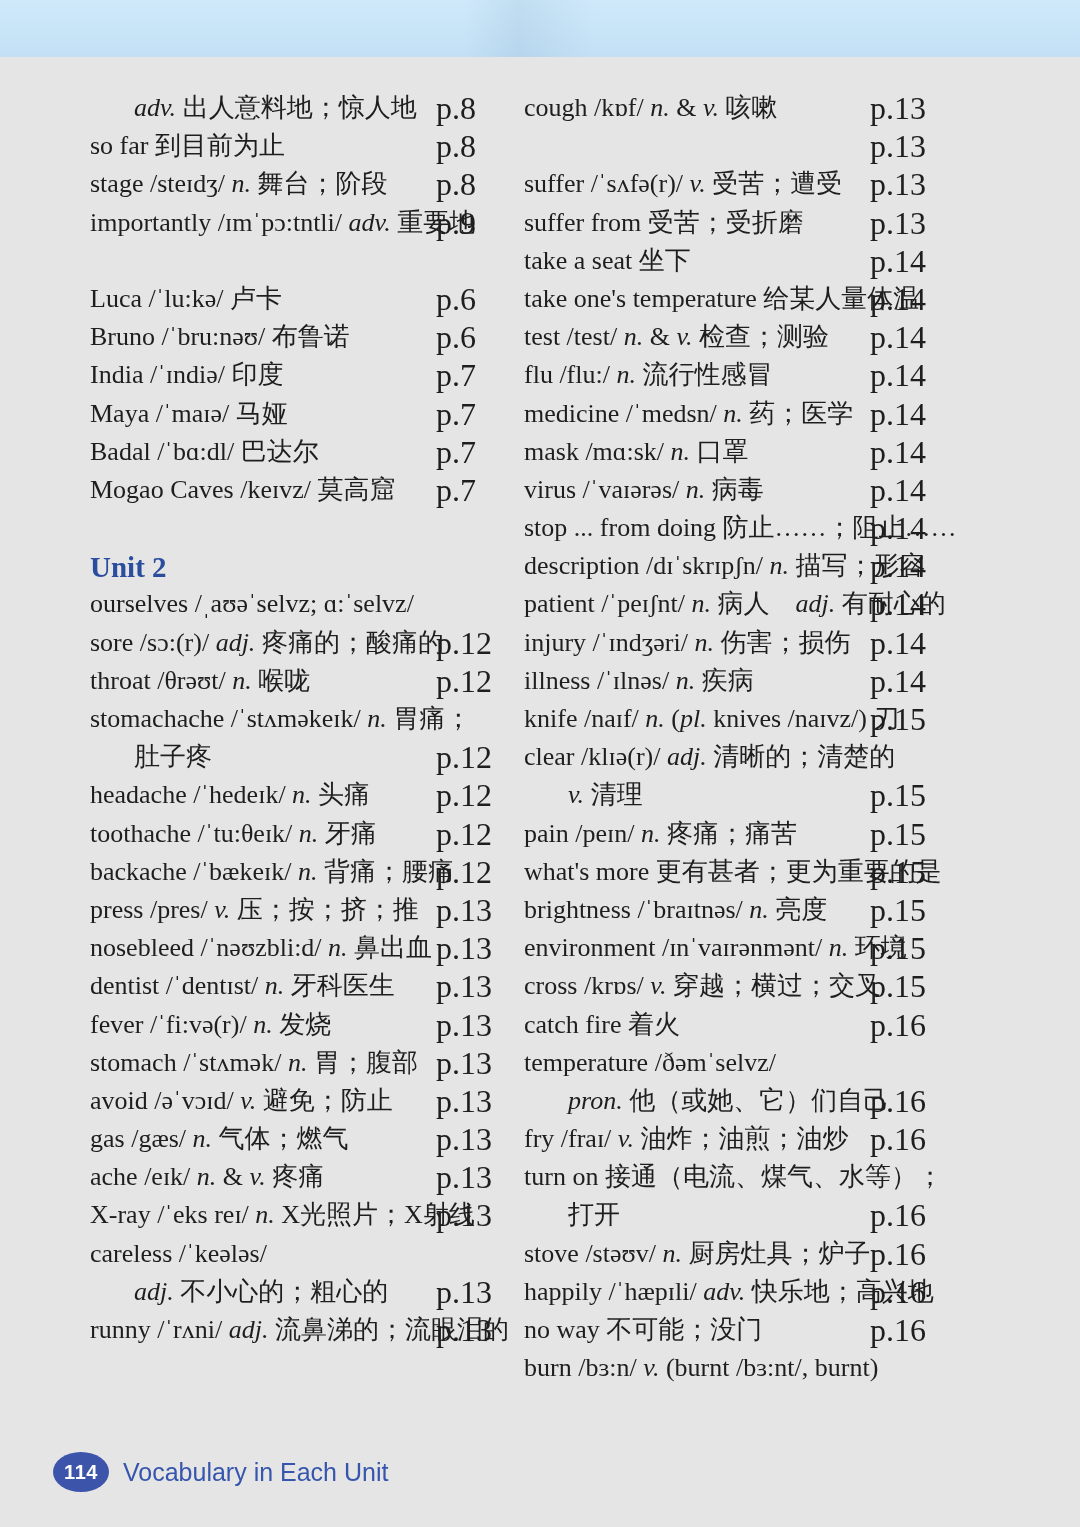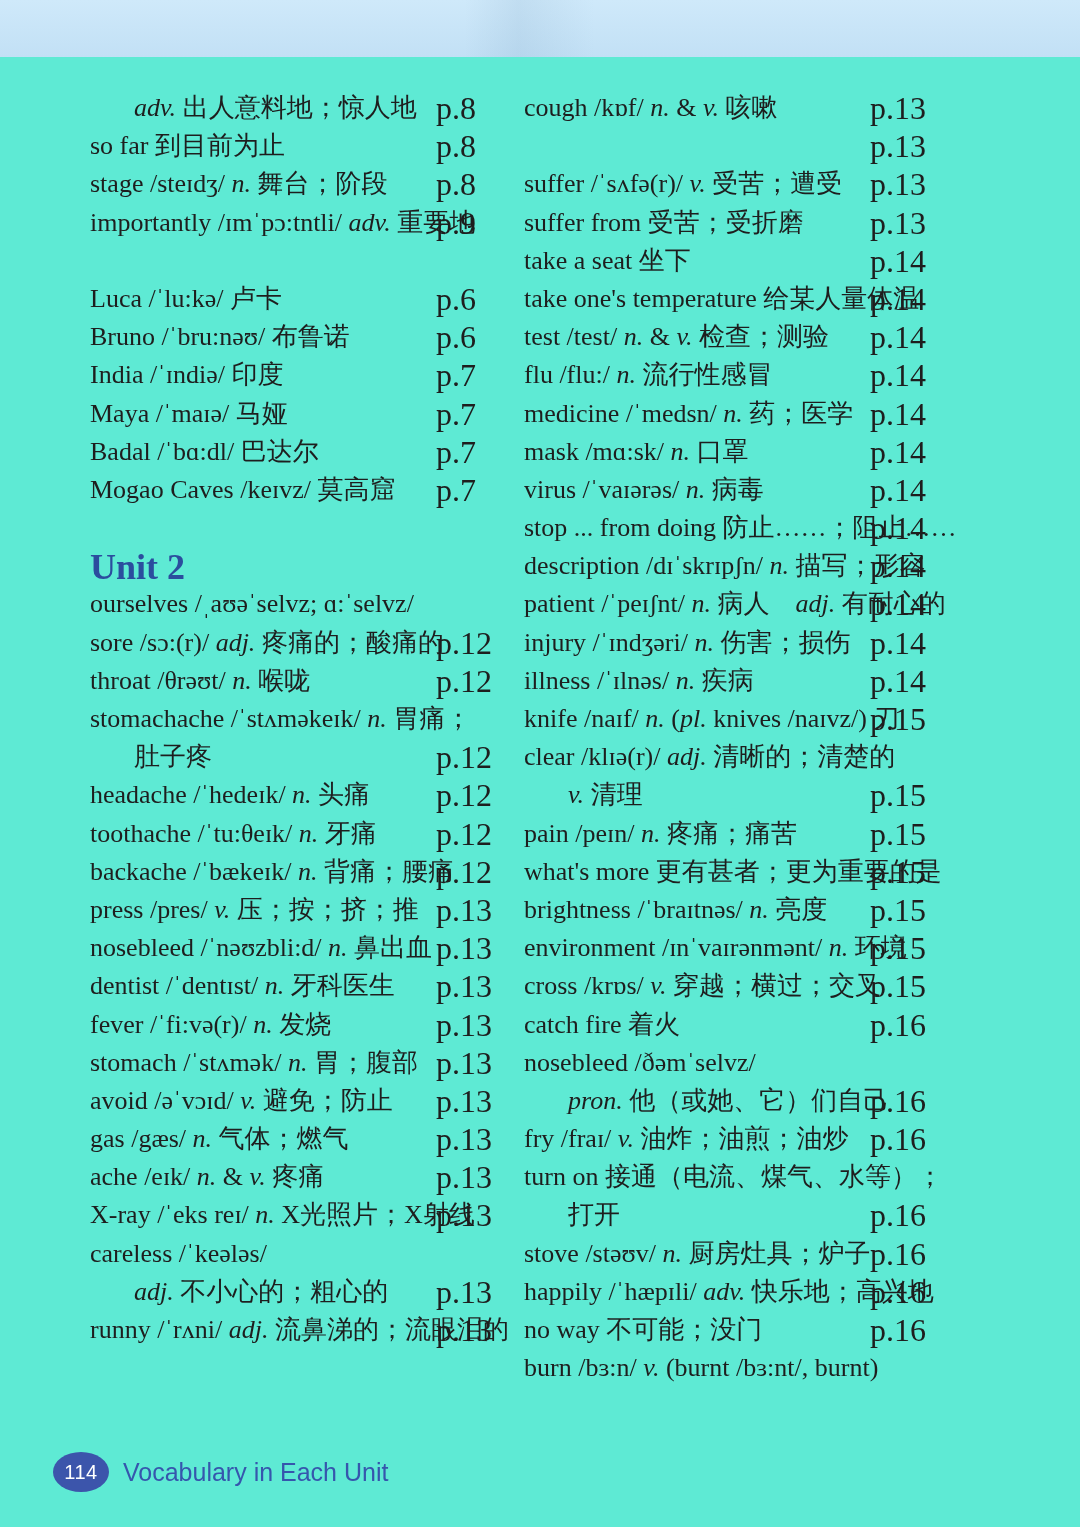--- a/index.html
+++ b/index.html
@@ -1,36 +1,36 @@
 <!DOCTYPE html>
 <html><head>
 <meta charset="utf-8">
 <style>
   html,body{margin:0;padding:0;}
   body{width:1080px;height:1527px;background:#fdfdfd;overflow:hidden;
        font-family:"Liberation Serif","DejaVu Serif",serif;color:#1e1e1e;}
-  .page{position:relative;width:1080px;height:1527px;background:#5eead4;}
+  .page{position:relative;width:1080px;height:1527px;background:#e5e5e5;}
   .topbar{position:absolute;top:0;left:0;width:1080px;height:57px;
           background-image:linear-gradient(90deg,rgba(0,0,0,0) 43%,rgba(110,150,185,.14) 48%,rgba(0,0,0,0) 55%),
                            linear-gradient(180deg,#cfe9fa,#c2e0f5);}
   .content{position:absolute;top:89px;left:90px;display:flex;gap:27px;}
   .col{width:407px;}
   .row{position:relative;height:38.2px;line-height:38.2px;font-size:26px;white-space:pre;}
   .row .txt{display:inline-block;max-width:407px;vertical-align:top;}
   .row.indent .txt{padding-left:44px;}
   .sb{font-weight:normal;}
   .si{font-style:italic;}
   .pg{position:absolute;left:346px;top:0;height:38.2px;line-height:38.2px;font-size:32px;}
-  .heading{height:38.2px;line-height:40px;font-size:36px;font-weight:bold;color:#2b4d9e;}
+  .heading{height:38.2px;line-height:40px;font-size:29px;font-weight:bold;color:#2b4d9e;}
   .blank{height:38.2px;}
   .footer{position:absolute;left:53px;top:1452px;display:flex;align-items:center;gap:14px;
           font-family:"Liberation Sans","DejaVu Sans",sans-serif;}
   .badge{width:56px;height:40px;border-radius:50%;background:#3c55ab;display:flex;
          align-items:center;justify-content:center;}
-  .badge span{color:#ffffff;font-size:20px;font-weight:normal;letter-spacing:0.5px;}
+  .badge span{color:#ffffff;font-size:20px;font-weight:bold;letter-spacing:0.5px;}
   .footer-label{color:#3656ad;font-size:25px;font-weight:normal;}
 </style>
 </head>
 <body>
 
 <div class="page">
   <div class="topbar"></div>
 
   <div class="content">
     <div class="col">
@@ -87,21 +87,21 @@
         <div class="row"><span class="txt"><span class="sb">illness</span><span class="sr"> /ˈɪlnəs/ </span><span class="si">n.</span><span class="sr"> 疾病</span></span><span class="pg">p.14</span></div>
         <div class="row"><span class="txt"><span class="sb">knife</span><span class="sr"> /naɪf/ </span><span class="si">n.</span><span class="sr"> (</span><span class="si">pl.</span><span class="sr"> knives /naɪvz/) 刀</span></span><span class="pg">p.15</span></div>
         <div class="row"><span class="txt"><span class="sb">clear</span><span class="sr"> /klɪə(r)/ </span><span class="si">adj.</span><span class="sr"> 清晰的；清楚的</span></span></div>
         <div class="row indent"><span class="txt"><span class="si">v.</span><span class="sr"> 清理</span></span><span class="pg">p.15</span></div>
         <div class="row"><span class="txt"><span class="sb">pain</span><span class="sr"> /peɪn/ </span><span class="si">n.</span><span class="sr"> 疼痛；痛苦</span></span><span class="pg">p.15</span></div>
         <div class="row"><span class="txt"><span class="sr">what's more 更有甚者；更为重要的是</span></span><span class="pg">p.15</span></div>
         <div class="row"><span class="txt"><span class="sb">brightness</span><span class="sr"> /ˈbraɪtnəs/ </span><span class="si">n.</span><span class="sr"> 亮度</span></span><span class="pg">p.15</span></div>
         <div class="row"><span class="txt"><span class="sb">environment</span><span class="sr"> /ɪnˈvaɪrənmənt/ </span><span class="si">n.</span><span class="sr"> 环境</span></span><span class="pg">p.15</span></div>
         <div class="row"><span class="txt"><span class="sb">cross</span><span class="sr"> /krɒs/ </span><span class="si">v.</span><span class="sr"> 穿越；横过；交叉</span></span><span class="pg">p.15</span></div>
         <div class="row"><span class="txt"><span class="sr">catch fire 着火</span></span><span class="pg">p.16</span></div>
-        <div class="row"><span class="txt"><span class="sb">nosebleed</span><span class="sr"> /ðəmˈselvz/</span></span></div>
+        <div class="row"><span class="txt"><span class="sb">temperature</span><span class="sr"> /ðəmˈselvz/</span></span></div>
         <div class="row indent"><span class="txt"><span class="si">pron.</span><span class="sr"> 他（或她、它）们自己</span></span><span class="pg">p.16</span></div>
         <div class="row"><span class="txt"><span class="sr">fry /fraɪ/ </span><span class="si">v.</span><span class="sr"> 油炸；油煎；油炒</span></span><span class="pg">p.16</span></div>
         <div class="row"><span class="txt"><span class="sr">turn on 接通（电流、煤气、水等）；</span></span></div>
         <div class="row indent"><span class="txt"><span class="sr">打开</span></span><span class="pg">p.16</span></div>
         <div class="row"><span class="txt"><span class="sr">stove /stəʊv/ </span><span class="si">n.</span><span class="sr"> 厨房灶具；炉子</span></span><span class="pg">p.16</span></div>
         <div class="row"><span class="txt"><span class="sb">happily</span><span class="sr"> /ˈhæpɪli/ </span><span class="si">adv.</span><span class="sr"> 快乐地；高兴地</span></span><span class="pg">p.16</span></div>
         <div class="row"><span class="txt"><span class="sr">no way 不可能；没门</span></span><span class="pg">p.16</span></div>
         <div class="row"><span class="txt"><span class="sb">burn</span><span class="sr"> /bɜ:n/ </span><span class="si">v.</span><span class="sr"> (burnt /bɜ:nt/, burnt)</span></span></div>
       </div>
   </div>

